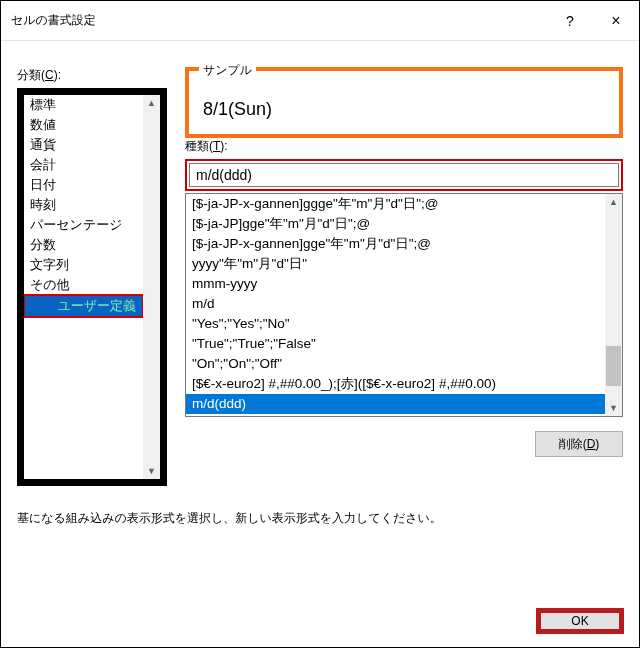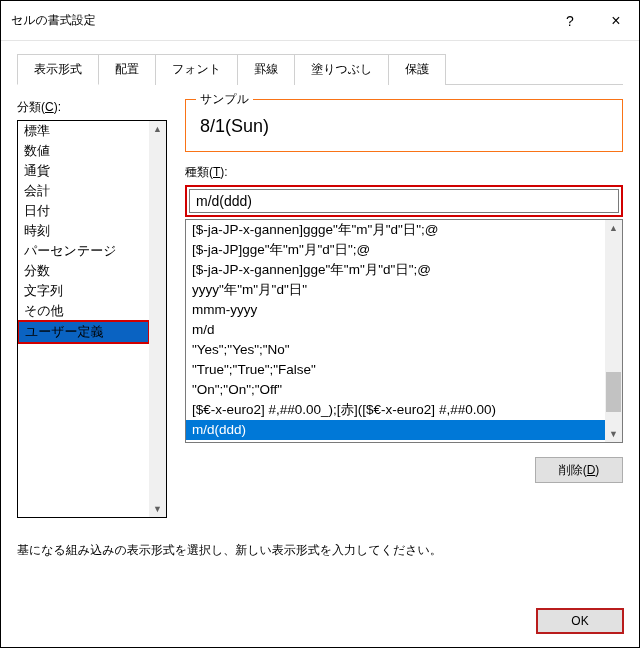--- a/index.html
+++ b/index.html
@@ -53,44 +53,43 @@
   .body-row {
     display: flex;
     margin-top: 14px;
     gap: 18px;
   }
   .left-col { width: 150px; }
   .right-col { flex: 1; }
   .lbl { font-size: 12px; margin-bottom: 4px; }
   .u { text-decoration: underline; }
   .category-list {
-    border: 1px solid #000000;
+    border: 7px solid #000000;
     height: 398px;
     overflow: hidden;
     position: relative;
     background: #fff;
     display: flex;
   }
   .category-items { flex:1; }
   .cat-item { padding: 1px 6px; font-size: 13px; line-height: 18px; cursor: default; }
-  .cat-item.selected { background: #0a63c2; color: #000000; }
+  .cat-item.selected { background: #0a63c2; color: #86efac; text-align: right; }
   .cat-highlight { border: 2px solid #d10000; margin: -1px; }
   .vscroll {
     width: 17px;
     background: #f0f0f0;
     display: flex;
     flex-direction: column;
     justify-content: space-between;
     align-items: center;
   }
   .vscroll .arrow { font-size: 9px; color: #606060; padding: 3px 0; }
   .sample-box {
-    border: 1px solid #f97316;
-    padding: 10px 12px 8px 12px;
-    margin-bottom: 12px;
+    border: 4px solid #f97316;
+    padding: 22px 12px 8px 12px;
     position: relative;
   }
   .sample-lbl {
     position: absolute;
     top: -9px;
     left: 10px;
     background: #fff;
     padding: 0 4px;
     font-size: 12px;
   }
@@ -144,44 +143,36 @@
     left: 0;
     right: 0;
     padding: 14px 16px;
     display: flex;
     justify-content: flex-end;
     gap: 10px;
   }
   .btn-primary {
     min-width: 88px;
     height: 26px;
-    border: 2px solid #b91c1c;
+    border: 5px solid #b91c1c;
     background: #e1e1e1;
     font-size: 12px;
     display:flex;align-items:center;justify-content:center;
   }
 </style>
 </head>
 <body>
 
 <div class="titlebar">
   <div class="title">セルの書式設定</div>
   <div class="btn">?</div>
   <div class="btn close">×</div>
 </div>
 
 <div class="content">
-  <div class="tabs" id="tabs">
-      <div class="tab active">表示形式</div>
-      <div class="tab">配置</div>
-      <div class="tab">フォント</div>
-      <div class="tab">罫線</div>
-      <div class="tab">塗りつぶし</div>
-      <div class="tab">保護</div>
-    </div>
 
   <div class="body-row">
     <div class="left-col">
       <div class="lbl">
         <span>分類(</span><span class="u">C</span><span>):</span>
       </div>
       <div class="category-list">
         <div class="category-items" id="cat-items">
             <div class="cat-item">標準</div>
             <div class="cat-item">数値</div>

